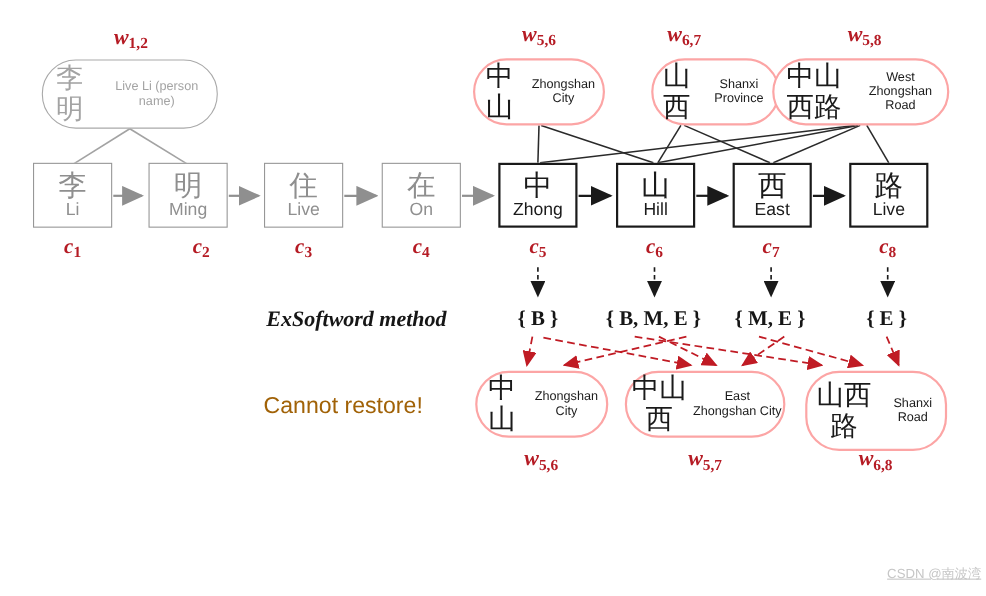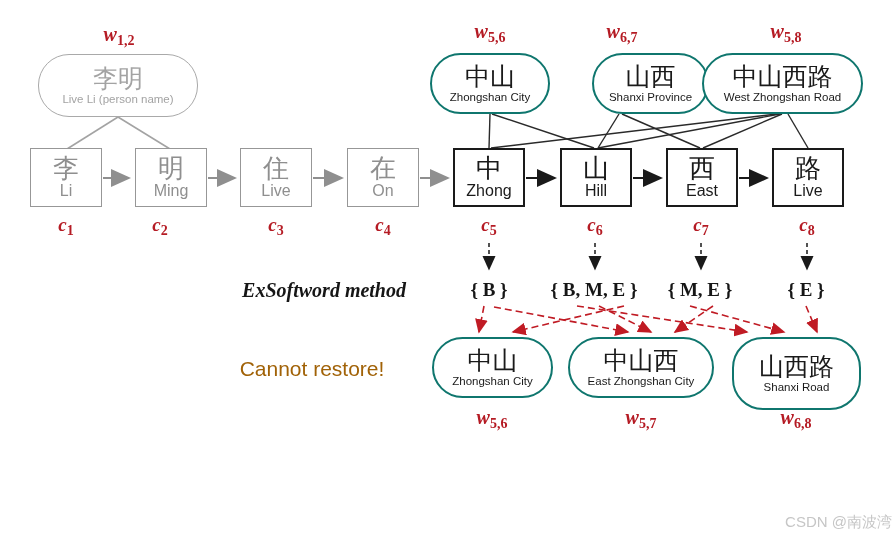--- a/index.html
+++ b/index.html
@@ -16,27 +16,27 @@
     z-index:2;line-height:1.05;
   }
   .charbox .zh{font-size:26px;}
   .charbox .en{font-size:16px;}
   .charbox.graybox{border:1.5px solid #979797;color:#8f8f8f;}
   .charbox.blackbox{border:2px solid #1a1a1a;color:#1a1a1a;}
 
   
   .bubble{
     position:absolute;box-sizing:border-box;background:#fff;border-radius:31px;
-    display:flex;flex-direction:column;align-items:center;justify-content:center;
+    display:flex;align-items:center;justify-content:center;
     z-index:2;line-height:1.1;text-align:center;
   }
   .bubble .zh{font-size:25px;}
   .bubble .en{font-size:11.5px;}
   .bubble.graybubble{border:1.5px solid #a9a9a9;color:#a3a3a3;}
-  .bubble.blackbubble{border:2px solid #0f766e;color:#1a1a1a;}
+  .bubble.blackbubble{border:2px solid #fca5a5;color:#1a1a1a;}
 
   
   .mlabel{
     position:absolute;z-index:2;color:#b51b24;text-align:center;
     font-family:"Liberation Serif",serif;font-weight:bold;font-style:italic;
     font-size:20px;white-space:nowrap;
   }
   .mlabel .sub{font-size:14px;font-style:normal;vertical-align:-4px;letter-spacing:0px;}
 
   
@@ -53,21 +53,21 @@
   .cannot{
     position:absolute;left:212px;top:357px;width:200px;z-index:2;text-align:center;
     font-size:21px;color:#a16207;white-space:nowrap;
   }
   .caption{
     position:absolute;left:0;top:479px;width:896px;z-index:2;text-align:center;
     font-family:"Liberation Serif",serif;font-size:29px;color:#0d0d0d;
   }
   .watermark{
     position:absolute;right:4px;top:513px;z-index:2;
-    font-size:15px;color:#c6c6c6;white-space:nowrap;
+    font-size:12px;color:#c6c6c6;white-space:nowrap;text-decoration:underline;
   }
 </style>
 </head>
 <body>
 
 <div class="canvas">
 
   <svg class="overlay" viewBox="0 0 896 542" xmlns="http://www.w3.org/2000/svg">
     <defs>
       <marker id="ah-gray" markerWidth="10" markerHeight="9" refX="9" refY="4.5" orient="auto">
@@ -189,21 +189,21 @@
     <span class="en">East</span>
   </div>
   <div class="charbox blackbox" style="left:772px;">
     <span class="zh">路</span>
     <span class="en">Live</span>
   </div>
 
   <div class="mlabel" style="left:41px;top:214px;width:50px;font-size:19px;">
     <span>c</span><span class="sub">1</span>
   </div>
-  <div class="mlabel" style="left:135px;top:214px;width:50px;font-size:19px;">
+  <div class="mlabel" style="left:158px;top:214px;width:50px;font-size:19px;">
     <span>c</span><span class="sub">2</span>
   </div>
   <div class="mlabel" style="left:251px;top:214px;width:50px;font-size:19px;">
     <span>c</span><span class="sub">3</span>
   </div>
   <div class="mlabel" style="left:358px;top:214px;width:50px;font-size:19px;">
     <span>c</span><span class="sub">4</span>
   </div>
   <div class="mlabel" style="left:464px;top:214px;width:50px;font-size:19px;">
     <span>c</span><span class="sub">5</span>

